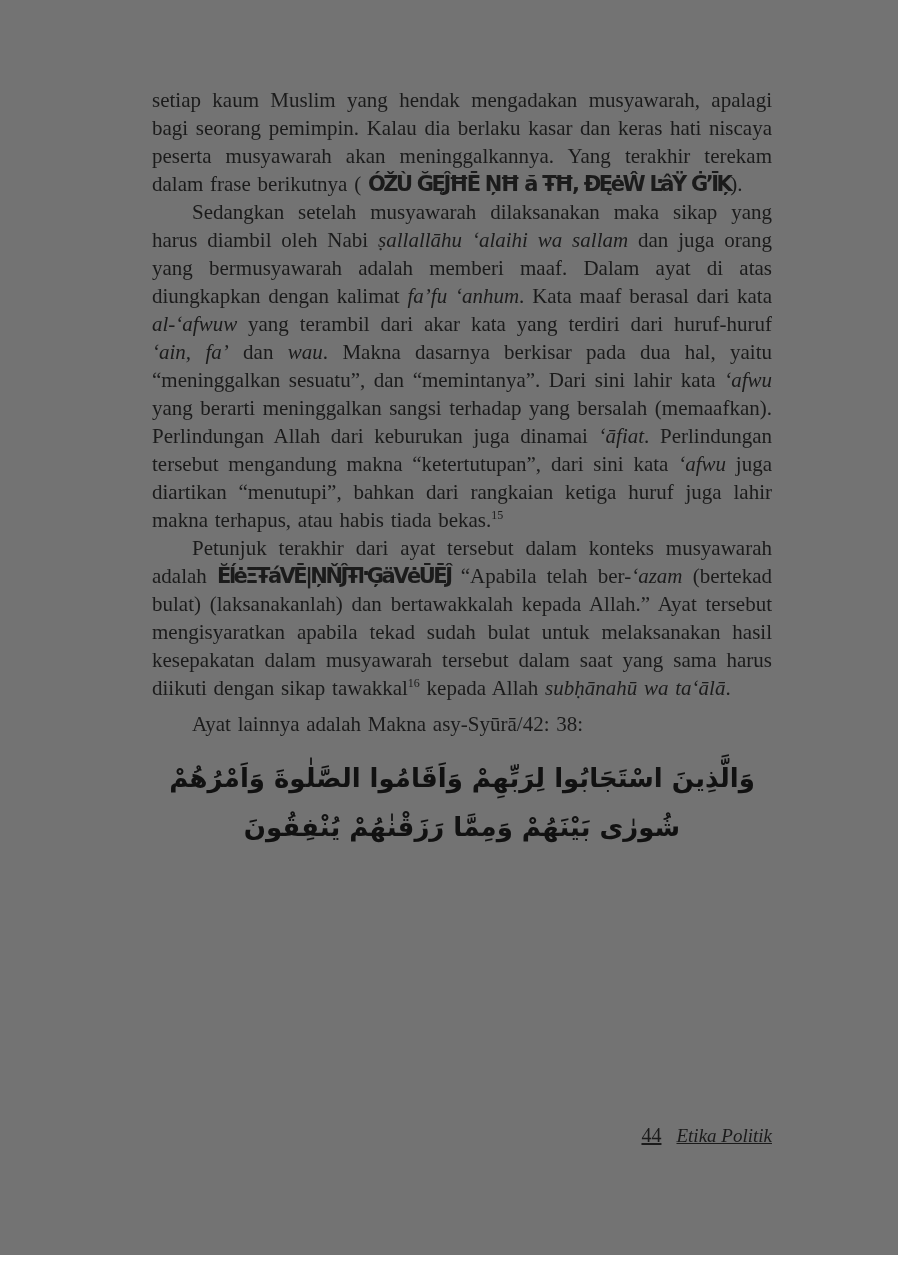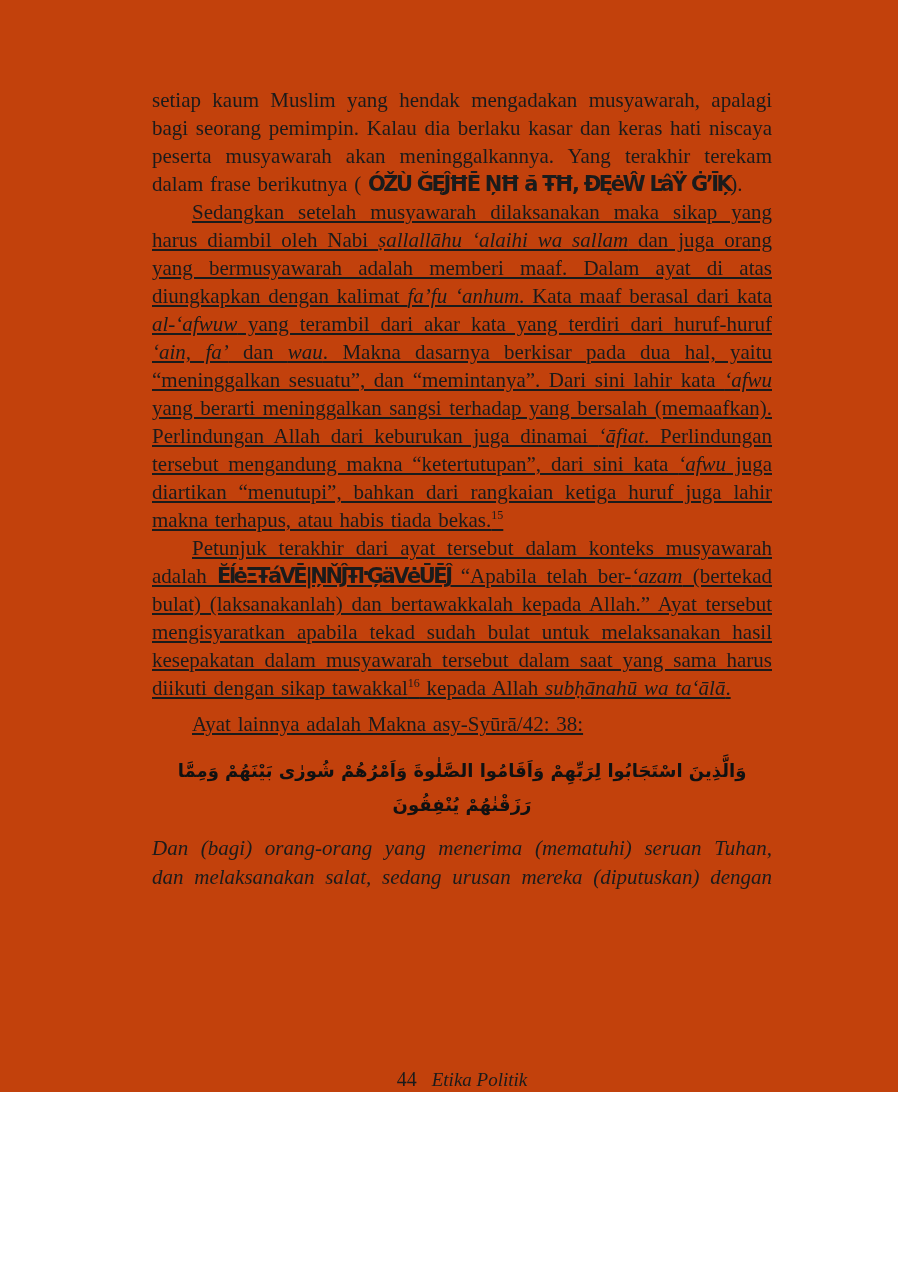--- a/index.html
+++ b/index.html
@@ -3,93 +3,93 @@
 <meta charset="utf-8">
 <style>
   html, body {
     margin: 0;
     padding: 0;
     background: #ffffff;
   }
   .page {
     position: relative;
     width: 898px;
-    height: 1092px;
-    background: #c2410c;
+    height: 1255px;
+    background: #737373;
     overflow: hidden;
     font-family: "Liberation Serif", "DejaVu Serif", serif;
     color: #1b1b1b;
   }
   .text-block {
     position: absolute;
     left: 152px;
     top: 86px;
     width: 620px;
   }
   p.body {
     margin: 0;
     font-size: 21px;
     line-height: 28px;
     text-align: justify;
     word-spacing: 1.5px;
   }
-  p.indent { text-indent: 40px; text-decoration: underline; }
+  p.indent { text-indent: 40px; }
   p.pre-verse { margin-top: 8px; }
   .seg-i { font-style: italic; }
   .seg-g {
     font-family: "DejaVu Sans", sans-serif;
     font-weight: 700;
     letter-spacing: -2.5px;
     font-size: 21px;
     white-space: nowrap;
   }
   .seg-sup {
     font-size: 12px;
     vertical-align: 8px;
     line-height: 0;
   }
   .arabic-verse {
     direction: rtl;
     text-align: center;
     font-family: "DejaVu Sans", sans-serif;
     font-weight: 700;
-    font-size: 18px;
+    font-size: 26px;
     line-height: 1.9;
     margin: 16px 0 12px 0;
     color: #111;
   }
   p.translation {
     font-style: italic;
     line-height: 29px;
     text-align: justify;
     text-align-last: justify;
     word-spacing: 2px;
   }
   .footer {
     position: absolute;
     left: 152px;
     width: 620px;
-    top: 1068px;
+    top: 1124px;
     display: flex;
-    justify-content: center;
+    justify-content: flex-end;
     align-items: baseline;
     font-size: 20px;
+    text-decoration: underline;
   }
   .running-title { font-style: italic; font-size: 19px; margin-left: 15px; }
 </style>
 </head>
 <body>
 
 <div class="page">
   <div class="text-block">
     <p class="body"><span>setiap kaum Muslim yang hendak mengadakan musyawarah, apalagi bagi seorang pemimpin. Kalau dia berlaku kasar dan keras hati niscaya peserta musyawarah akan meninggalkannya. Yang terakhir terekam dalam frase berikutnya ( </span><span class="seg-g">ÓŽÙ ĞĘĴĦĒ ŅĦ ă ŦĦ, ĐĘėŴ ĿâŸ Ġ’ĪĶ</span><span>).</span></p>
     <p class="body indent"><span>Sedangkan setelah musyawarah dilaksanakan maka sikap yang harus diambil oleh Nabi </span><span class="seg-i">ṣallallāhu ‘alaihi wa sallam</span><span> dan juga orang yang bermusyawarah adalah memberi maaf. Dalam ayat di atas diungkapkan dengan kalimat </span><span class="seg-i">fa’fu ‘anhum</span><span>. Kata maaf berasal dari kata </span><span class="seg-i">al-‘afwuw</span><span> yang terambil dari akar kata yang terdiri dari huruf-huruf </span><span class="seg-i">‘ain, fa’</span><span> dan </span><span class="seg-i">wau</span><span>. Makna dasarnya berkisar pada dua hal, yaitu “meninggalkan sesuatu”, dan “memintanya”. Dari sini lahir kata </span><span class="seg-i">‘afwu</span><span> yang berarti meninggalkan sangsi terhadap yang bersalah (memaafkan). Perlindungan Allah dari keburukan juga dinamai </span><span class="seg-i">‘āfiat</span><span>. Perlindungan tersebut mengandung makna “ketertutupan”, dari sini kata </span><span class="seg-i">‘afwu</span><span> juga diartikan “menutupi”, bahkan dari rangkaian ketiga huruf juga lahir makna terhapus, atau habis tiada bekas.</span><span class="seg-sup">15</span></p>
     <p class="body indent"><span>Petunjuk terakhir dari ayat tersebut dalam konteks musyawarah adalah </span><span class="seg-g">ĔĺėΞŦáVĒ|ŅŇĴŦŀĢäVėŪĒĴ</span><span> “Apabila telah ber-</span><span class="seg-i">‘azam</span><span> (bertekad bulat) (laksanakanlah) dan bertawakkalah kepada Allah.” Ayat tersebut mengisyaratkan apabila tekad sudah bulat untuk melaksanakan hasil kesepakatan dalam musyawarah tersebut dalam saat yang sama harus diikuti dengan sikap tawakkal</span><span class="seg-sup">16</span><span> kepada Allah </span><span class="seg-i">subḥānahū wa ta‘ālā</span><span>.</span></p>
     <p class="body indent pre-verse"><span>Ayat lainnya adalah Makna  asy-Syūrā/42: 38:</span></p>
     <div class="arabic-verse" dir="rtl">وَالَّذِينَ اسْتَجَابُوا لِرَبِّهِمْ وَاَقَامُوا الصَّلٰوةَ وَاَمْرُهُمْ شُورٰى بَيْنَهُمْ وَمِمَّا رَزَقْنٰهُمْ يُنْفِقُونَ</div>
-    <p class="body translation"><span class="seg-i">Dan (bagi) orang-orang yang menerima (mematuhi) seruan Tuhan, dan melaksanakan salat, sedang urusan mereka (diputuskan) dengan</span></p>
   </div>
 
   <div class="footer">
     <span>44</span>
     <span class="running-title">Etika Politik</span>
   </div>
 </div>
 
 </body></html>

